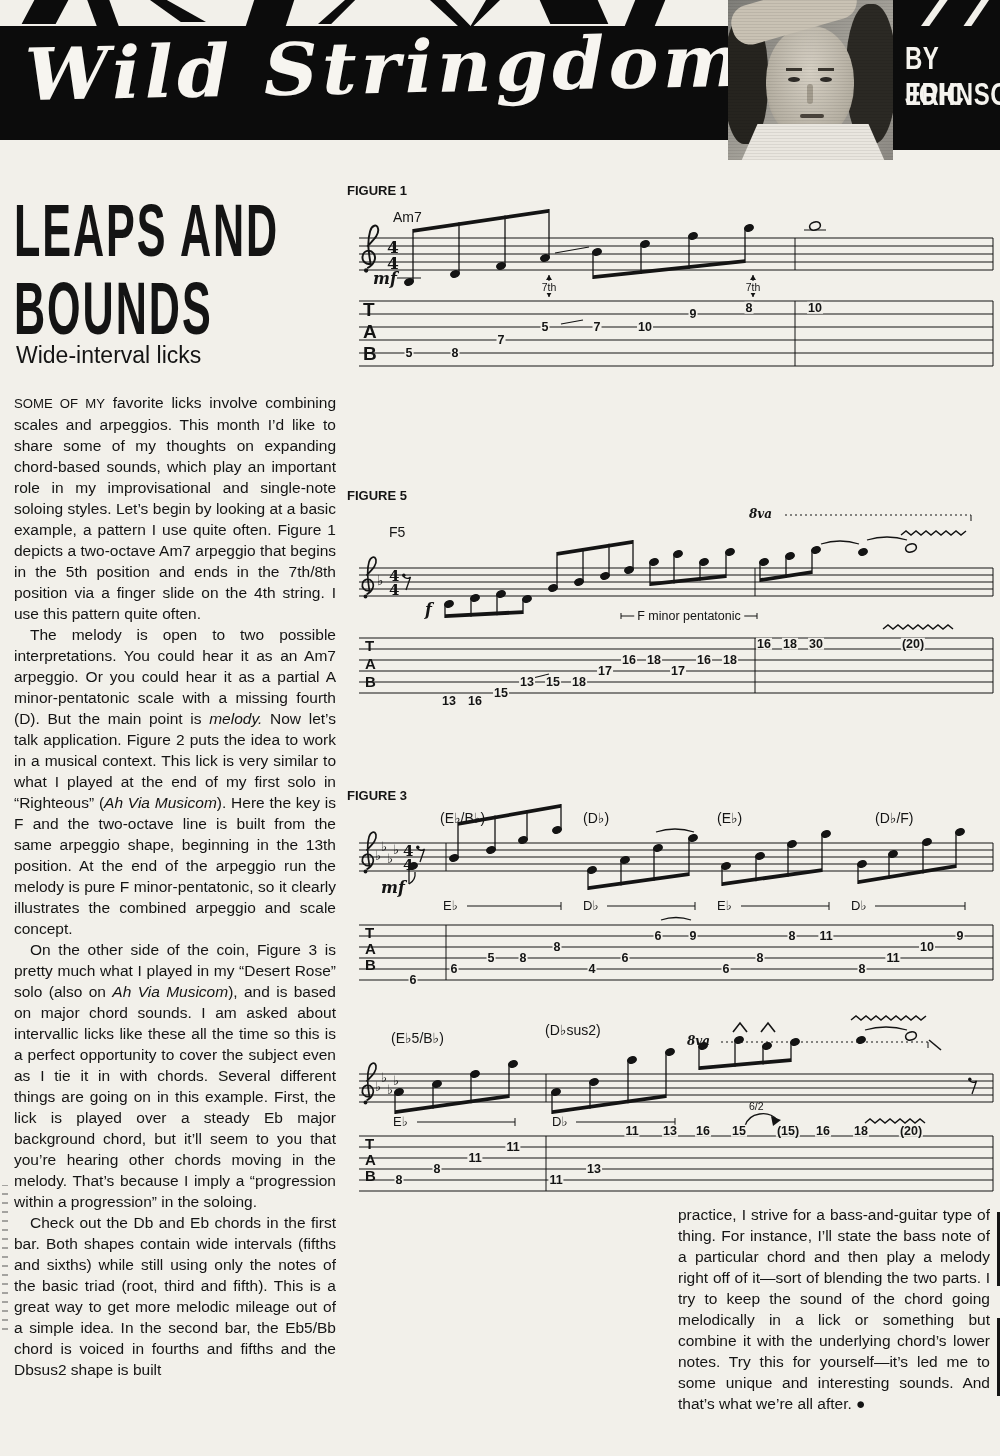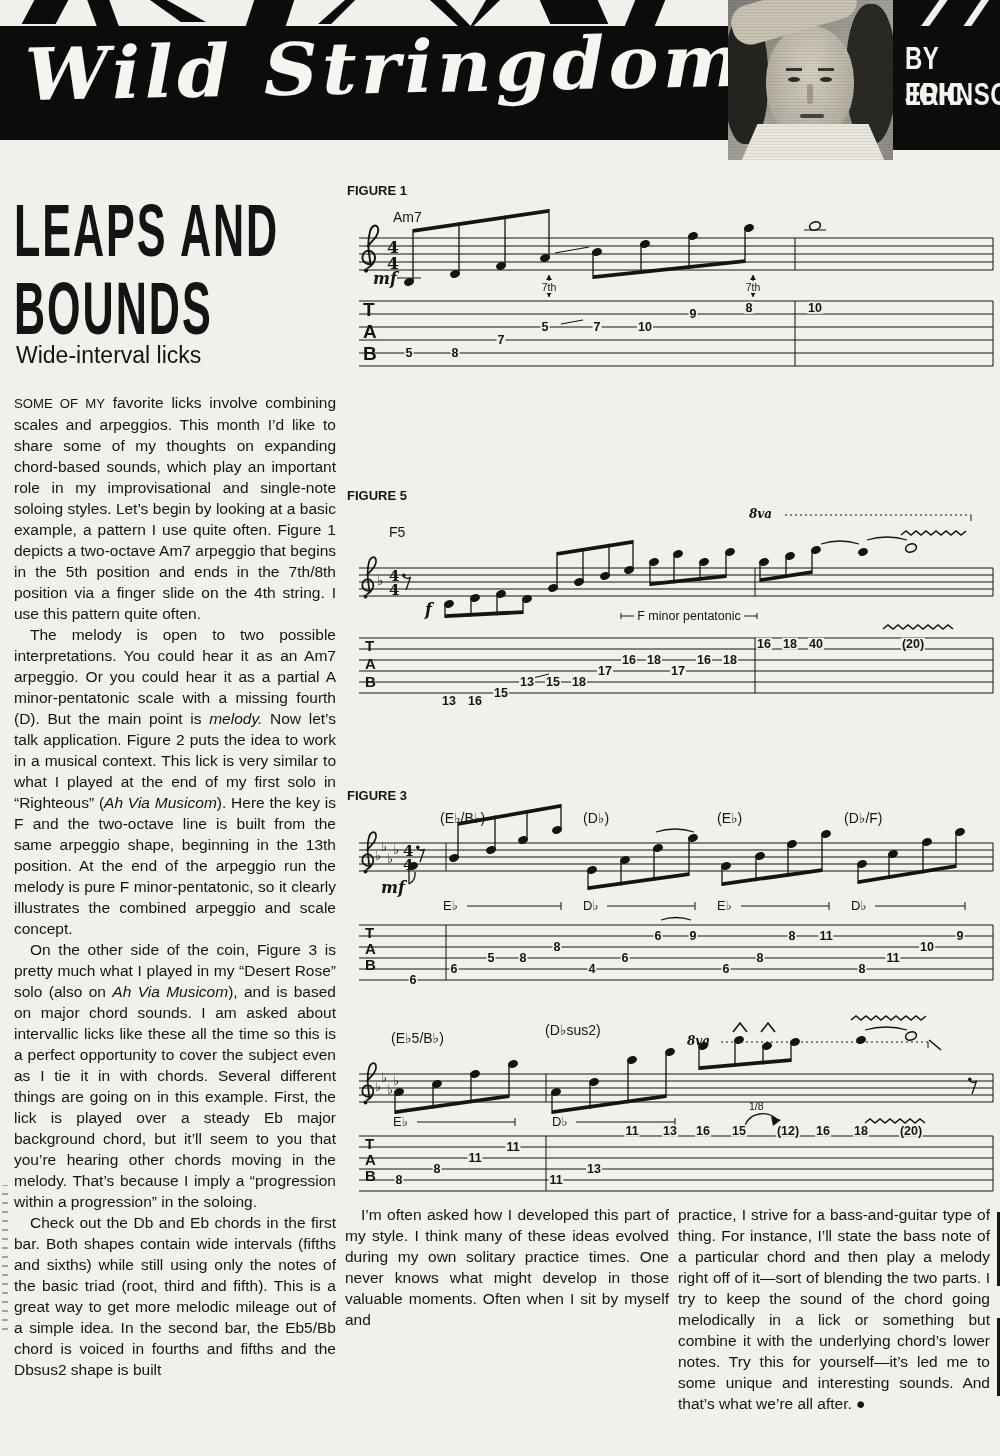--- a/index.html
+++ b/index.html
@@ -90,21 +90,20 @@
 <div class="abs headline" style="top:266px">BOUNDS</div>
 <div id="subtitle" class="abs">Wide-interval licks</div>
 
 <div class="abs col" style="left:14px;top:392px;width:322px;height:1062px">
   <p class="para"><span style="font-size: 0.85em;">SOME OF MY</span><span> favorite licks involve combining scales and arpeggios. This month I’d like to share some of my thoughts on expanding chord-based sounds, which play an important role in my improvisational and single-note soloing styles. Let’s begin by looking at a basic example, a pattern I use quite often. Figure 1 depicts a two-octave Am7 arpeggio that begins in the 5th position and ends in the 7th/8th position via a finger slide on the 4th string. I use this pattern quite often.</span></p>
   <p class="para ind"><span>The melody is open to two possible interpretations. You could hear it as an Am7 arpeggio. Or you could hear it as a partial A minor-pentatonic scale with a missing fourth (D). But the main point is </span><span style="font-style: italic;">melody.</span><span> Now let’s talk application. Figure 2 puts the idea to work in a musical context. This lick is very similar to what I played at the end of my first solo in “Righteous” (</span><span style="font-style: italic;">Ah Via Musicom</span><span>). Here the key is F and the two-octave line is built from the same arpeggio shape, beginning in the 13th position. At the end of the arpeggio run the melody is pure F minor-pentatonic, so it clearly illustrates the combined arpeggio and scale concept.</span></p>
   <p class="para ind"><span>On the other side of the coin, Figure 3 is pretty much what I played in my “Desert Rose” solo (also on </span><span style="font-style: italic;">Ah Via Musicom</span><span>), and is based on major chord sounds. I am asked about intervallic licks like these all the time so this is a perfect opportunity to cover the subject even as I tie it in with chords. Several different things are going on in this example. First, the lick is played over a steady Eb major background chord, but it’ll seem to you that you’re hearing other chords moving in the melody. That’s because I imply a “progression within a progression” in the soloing.</span></p>
   <p class="para ind"><span>Check out the Db and Eb chords in the first bar. Both shapes contain wide intervals (fifths and sixths) while still using only the notes of the basic triad (root, third and fifth). This is a great way to get more melodic mileage out of a simple idea. In the second bar, the Eb5/Bb chord is voiced in fourths and fifths and the Dbsus2 shape is built</span></p>
 </div>
 <div class="abs col" style="left:345px;top:1204px;width:324px;height:250px">
-  <p class="para ind"><span>I’m often asked how I developed this part of my style. I think many of these ideas evolved during my own solitary practice times. One never knows what might develop in those valuable moments. Often when I sit by myself and</span></p>
 </div>
 <div class="abs col" style="left:678px;top:1204px;width:312px;height:250px">
   <p class="para"><span>practice, I strive for a bass-and-guitar type of thing. For instance, I’ll state the bass note of a particular chord and then play a melody right off of it—sort of blending the two parts. I try to keep the sound of the chord going melodically in a lick or something but combine it with the underlying chord’s lower notes. Try this for yourself—it’s led me to some unique and interesting sounds. And that’s what we’re all after. ●</span></p>
 </div>
 
 <div class="fig" id="fig1" style="left:345px;top:183px;width:650px;height:205px">
   <svg id="f1svg" width="650" height="205">
       <line x1="14" y1="55" x2="648" y2="55" stroke="#141414" stroke-width="1"></line>
       <line x1="14" y1="63" x2="648" y2="63" stroke="#141414" stroke-width="1"></line>
       <line x1="14" y1="71" x2="648" y2="71" stroke="#141414" stroke-width="1"></line>
@@ -264,21 +263,21 @@
     <span class="tn" style="left: 208px; top: 194px;">15</span>
     <span class="tn" style="left: 234px; top: 194px;">18</span>
     <span class="tn" style="left: 260px; top: 183px;">17</span>
     <span class="tn" style="left: 284px; top: 172px;">16</span>
     <span class="tn" style="left: 309px; top: 172px;">18</span>
     <span class="tn" style="left: 333px; top: 183px;">17</span>
     <span class="tn" style="left: 359px; top: 172px;">16</span>
     <span class="tn" style="left: 385px; top: 172px;">18</span>
     <span class="tn" style="left: 419px; top: 155.5px;">16</span>
     <span class="tn" style="left: 445px; top: 155.5px;">18</span>
-    <span class="tn" style="left: 471px; top: 155.5px;">40</span>
+    <span class="tn" style="left: 471px; top: 155.5px;">30</span>
     <span class="tn" style="left: 568px; top: 155.5px;">(20)</span>
   </div>
 
 <div class="fig" id="fig3" style="left:345px;top:788px;width:650px;height:414px">
   <svg id="f3svg" width="650" height="414">
       <line x1="14" y1="55" x2="648" y2="55" stroke="#141414" stroke-width="1"></line>
       <line x1="14" y1="62" x2="648" y2="62" stroke="#141414" stroke-width="1"></line>
       <line x1="14" y1="69" x2="648" y2="69" stroke="#141414" stroke-width="1"></line>
       <line x1="14" y1="76" x2="648" y2="76" stroke="#141414" stroke-width="1"></line>
       <line x1="14" y1="83" x2="648" y2="83" stroke="#141414" stroke-width="1"></line>
@@ -419,33 +418,33 @@
       <line x1="72" y1="334" x2="170" y2="334" stroke="#141414" stroke-width="1"></line>
       <line x1="170" y1="330" x2="170" y2="338" stroke="#141414" stroke-width="1"></line>
       <line x1="231" y1="334" x2="330" y2="334" stroke="#141414" stroke-width="1"></line>
       <line x1="330" y1="330" x2="330" y2="338" stroke="#141414" stroke-width="1"></line>
       <path d="M 520 335 l 5 -4 l 5 4 l 5 -4 l 5 4 l 5 -4 l 5 4 l 5 -4 l 5 4 l 5 -4 l 5 4 l 5 -4 l 5 4" stroke="#141414" stroke-width="1.5" fill="none"></path>
     </svg>
   <span class="figlabel" style="left:2px;top:0">FIGURE 3</span>
   <span class="chord" style="left:95px;top:22px">(E♭/B♭)</span>
   <span class="chord" style="left:238px;top:22px">(D♭)</span>
   <span class="chord" style="left:372px;top:22px">(E♭)</span>
-  <span class="chord" style="left:499px;top:22px">(D♭/F)</span>
+  <span class="chord" style="left:530px;top:22px">(D♭/F)</span>
   <span class="dyn" style="left:36px;top:90px">mf</span>
   <span class="durlab" style="left:98px;top:110px">E♭</span>
   <span class="durlab" style="left:238px;top:110px">D♭</span>
   <span class="durlab" style="left:372px;top:110px">E♭</span>
   <span class="durlab" style="left:506px;top:110px">D♭</span>
   <span class="tabletter" style="left:20px;top:136px">T</span>
   <span class="tabletter" style="left:20px;top:152px">A</span>
   <span class="tabletter" style="left:20px;top:168px">B</span>
   <span class="chord" style="left:46px;top:242px">(E♭5/B♭)</span>
   <span class="chord" style="left:200px;top:234px">(D♭sus2)</span>
   <span class="ottava" style="left:342px;top:246px">8va</span>
-  <span class="bend" style="left:404px;top:312px">1/8</span>
+  <span class="bend" style="left:404px;top:312px">6/2</span>
   <span class="durlab" style="left:48px;top:326px">E♭</span>
   <span class="durlab" style="left:207px;top:326px">D♭</span>
   <span class="tabletter" style="left:20px;top:347px">T</span>
   <span class="tabletter" style="left:20px;top:363px">A</span>
   <span class="tabletter" style="left:20px;top:379px">B</span>
 <span class="tn" style="left: 68px; top: 192px;">6</span>
     <span class="tn" style="left: 109px; top: 181px;">6</span>
     <span class="tn" style="left: 146px; top: 170px;">5</span>
     <span class="tn" style="left: 178px; top: 170px;">8</span>
     <span class="tn" style="left: 212px; top: 159px;">8</span>
@@ -464,21 +463,21 @@
     <span class="tn" style="left: 54px; top: 392px;">8</span>
     <span class="tn" style="left: 92px; top: 381px;">8</span>
     <span class="tn" style="left: 130px; top: 370px;">11</span>
     <span class="tn" style="left: 168px; top: 359px;">11</span>
     <span class="tn" style="left: 211px; top: 392px;">11</span>
     <span class="tn" style="left: 249px; top: 381px;">13</span>
     <span class="tn" style="left: 287px; top: 342.5px;">11</span>
     <span class="tn" style="left: 325px; top: 342.5px;">13</span>
     <span class="tn" style="left: 358px; top: 342.5px;">16</span>
     <span class="tn" style="left: 394px; top: 342.5px;">15</span>
-    <span class="tn" style="left: 443px; top: 342.5px;">(12)</span>
+    <span class="tn" style="left: 443px; top: 342.5px;">(15)</span>
     <span class="tn" style="left: 478px; top: 342.5px;">16</span>
     <span class="tn" style="left: 516px; top: 342.5px;">18</span>
     <span class="tn" style="left: 566px; top: 342.5px;">(20)</span>
   </div>
 
 <div class="edge" style="left:997px;top:1212px;width:3px;height:74px"></div>
 <div class="edge" style="left:997px;top:1318px;width:3px;height:78px"></div>
 <div id="margin-marks" class="abs"></div>
 
 </body></html>

